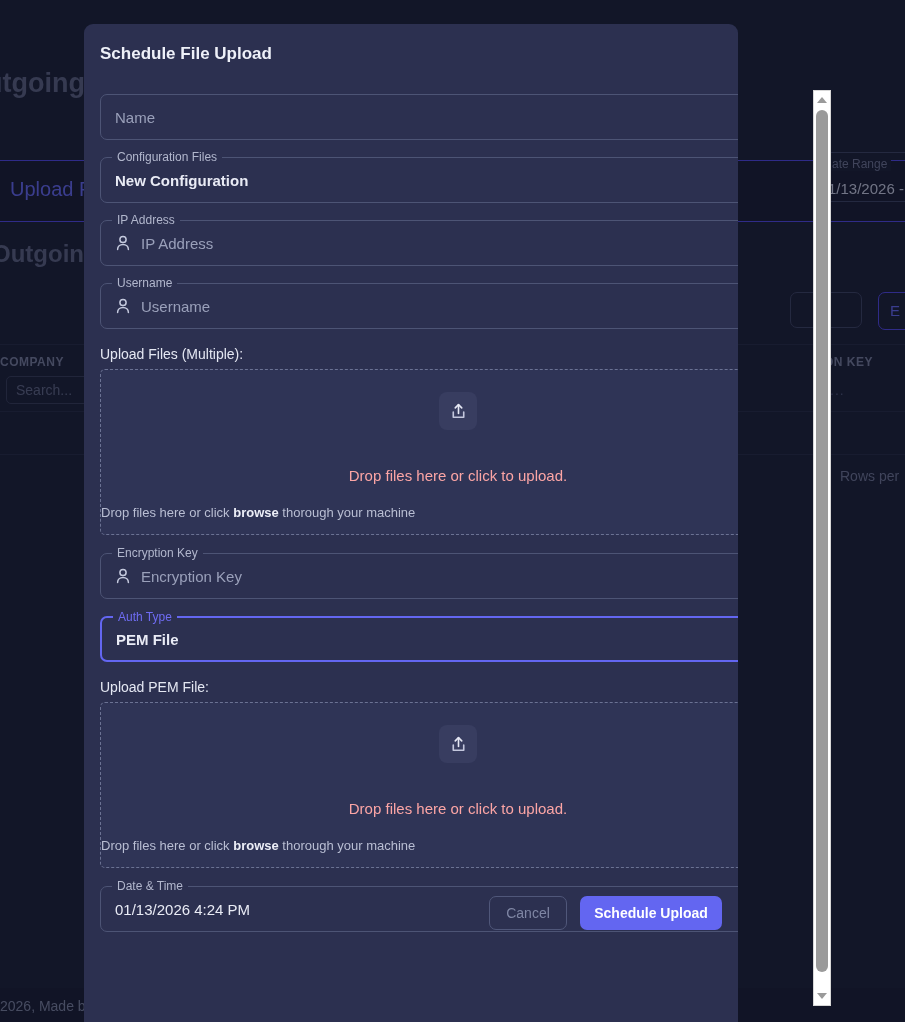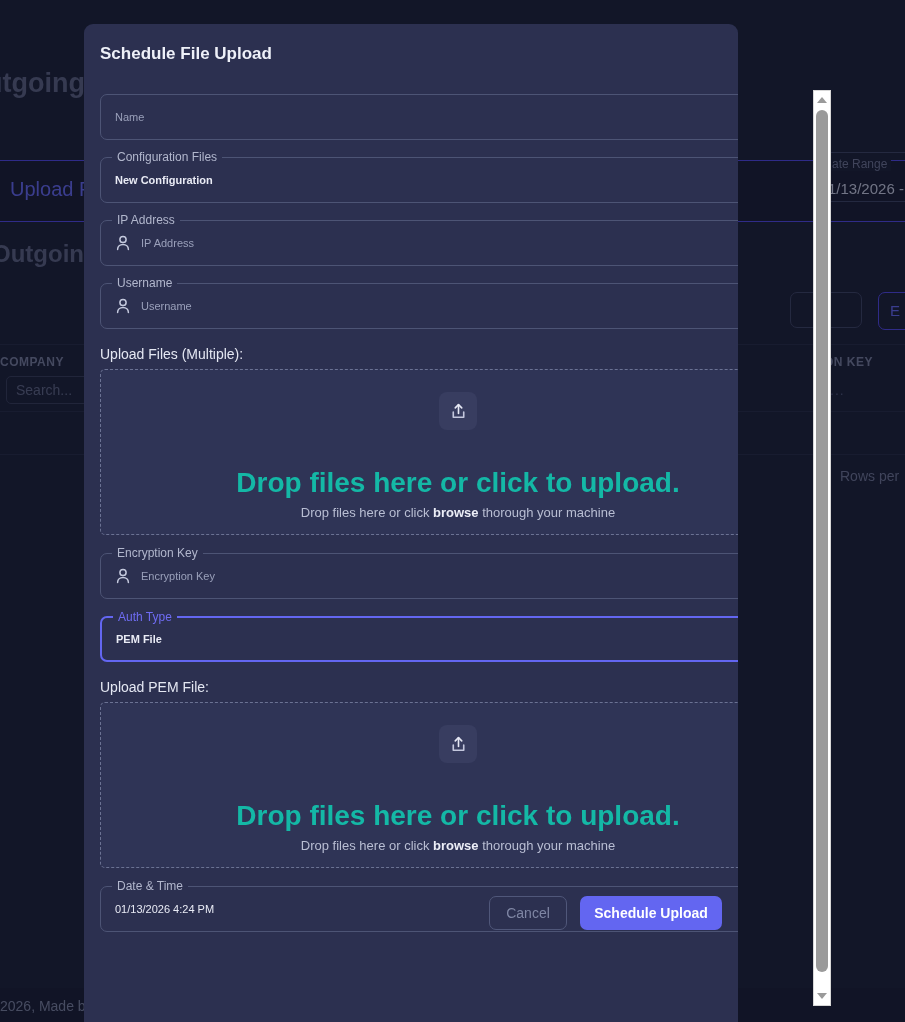--- a/index.html
+++ b/index.html
@@ -146,21 +146,21 @@
     background: #2c3050;
     padding: 0 5px;
     white-space: nowrap;
     line-height: 14px;
   }
   .field.focused .legend { color: #6f6cf3; }
   .field .value {
     position: absolute;
     left: 14px; top: 50%;
     transform: translateY(-50%);
-    font-size: 11px;
+    font-size: 15px;
     color: #e9ebf5;
     font-weight: 700;
     white-space: nowrap;
   }
   .field .value.placeholder {
     color: #9aa0ba;
     font-weight: 400;
   }
   .field .value.with-icon { left: 40px; }
   .field .chev {
@@ -193,25 +193,24 @@
     position: absolute; left: 50%; top: 22px;
     transform: translateX(-50%);
     width: 38px; height: 38px;
     border-radius: 8px;
     background: #383d60;
     display: flex; align-items: center; justify-content: center;
   }
   .dz-primary {
     position: absolute; left: 0; right: 0; top: 97px;
     text-align: center;
-    font-size: 28px; font-weight: 700; color: #14b8a6;
+    font-size: 15px; font-weight: 400; color: #fca5a5;
   }
   .dz-secondary {
     position: absolute; left: 0; right: 0; top: 135px;
-    text-align: center;
     font-size: 13px; color: #b9bed3;
   }
   .dz-secondary b { color: #eceef7; font-weight: 700; }
 
   
   .btn-row {
     position: absolute;
     right: 16px;
     top: 872px;
     display: flex; gap: 13px;

